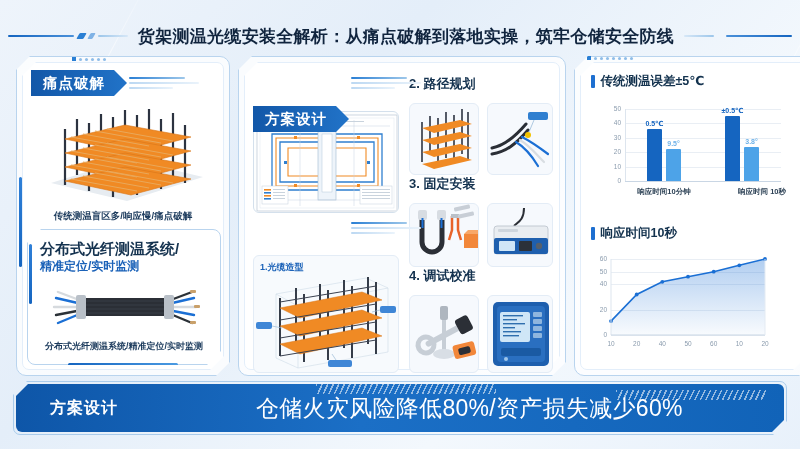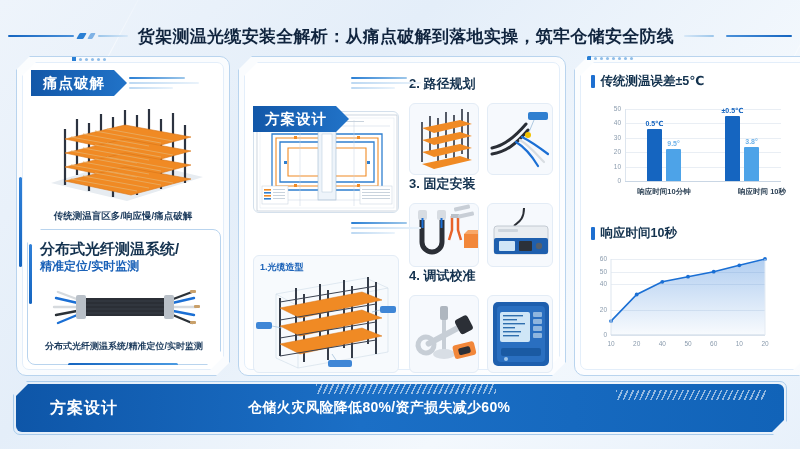--- a/index.html
+++ b/index.html
@@ -76,21 +76,21 @@
   .cat-lbl{position:absolute;font-size:7.5px;color:#2d4256;font-weight:bold;white-space:nowrap;}
 
   
   .bottom{position:absolute;left:16px;top:384px;width:768px;height:48px;
      background:linear-gradient(92deg,#0e56a8 0%,#1b6fc6 45%,#1163b8 100%);
      border-radius:6px;display:flex;align-items:center;
      clip-path:polygon(12px 0,100% 0,100% calc(100% - 12px),calc(100% - 12px) 100%,0 100%,0 12px);}
   .bottom-outline{position:absolute;left:13px;top:381px;width:774px;height:54px;border:1.2px solid #a9cbeb;border-radius:7px;
      clip-path:polygon(14px 0,100% 0,100% calc(100% - 14px),calc(100% - 14px) 100%,0 100%,0 14px);}
   .bot-l{position:absolute;left:34px;font-size:16px;font-weight:bold;color:#fff;letter-spacing:1px;}
-  .bot-m{position:absolute;left:232px;font-size:14px;font-weight:bold;color:#fff;letter-spacing:.3px;}
+  .bot-m{position:absolute;left:240px;font-size:23px;font-weight:normal;color:#fff;letter-spacing:.3px;}
   .hatch{position:absolute;top:0;height:10px;background:repeating-linear-gradient(115deg,rgba(255,255,255,.55) 0 1.5px,rgba(255,255,255,0) 1.5px 5px);}
 </style>
 </head>
 <body>
 
 <div class="bg-streaks">
   <i></i>
     <i></i>
     <i></i>
     <i></i>

